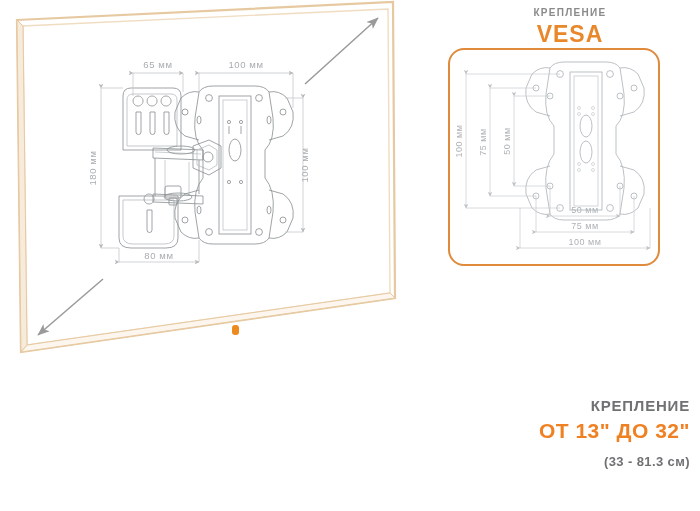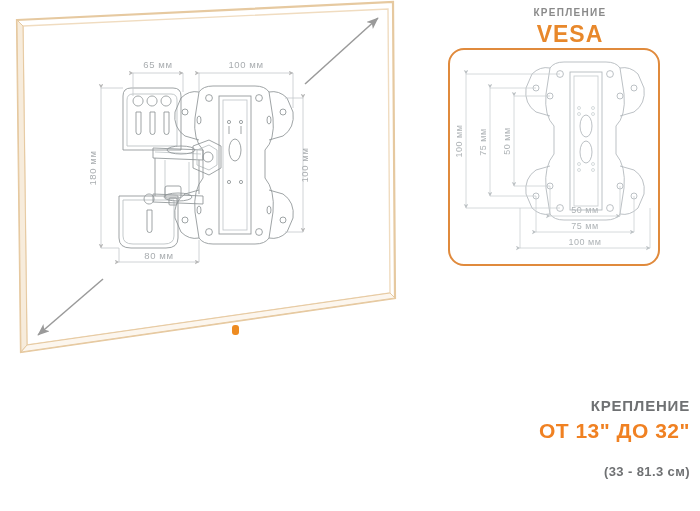--- a/index.html
+++ b/index.html
@@ -45,21 +45,21 @@
   .diag-l1,.diag-l2{
     font-size:15px;font-weight:700;color:#6f7173;letter-spacing:0.8px;
     line-height:19px;
   }
   .diag-big{
     font-size:21px;font-weight:700;color:#F08122;letter-spacing:0.5px;
     line-height:27px;margin-top:2px;
   }
   .diag-sub{
     font-size:13px;font-weight:700;color:#6f7173;letter-spacing:0.4px;
-    line-height:18px;margin-top:19px;
+    line-height:18px;margin-top:9px;
   }
 </style>
 </head>
 <body>
 
 <div class="stage">
 
   <div class="tv-panel">
     <svg class="tv-svg" width="440" height="511" viewBox="0 0 440 511">
       <defs>

